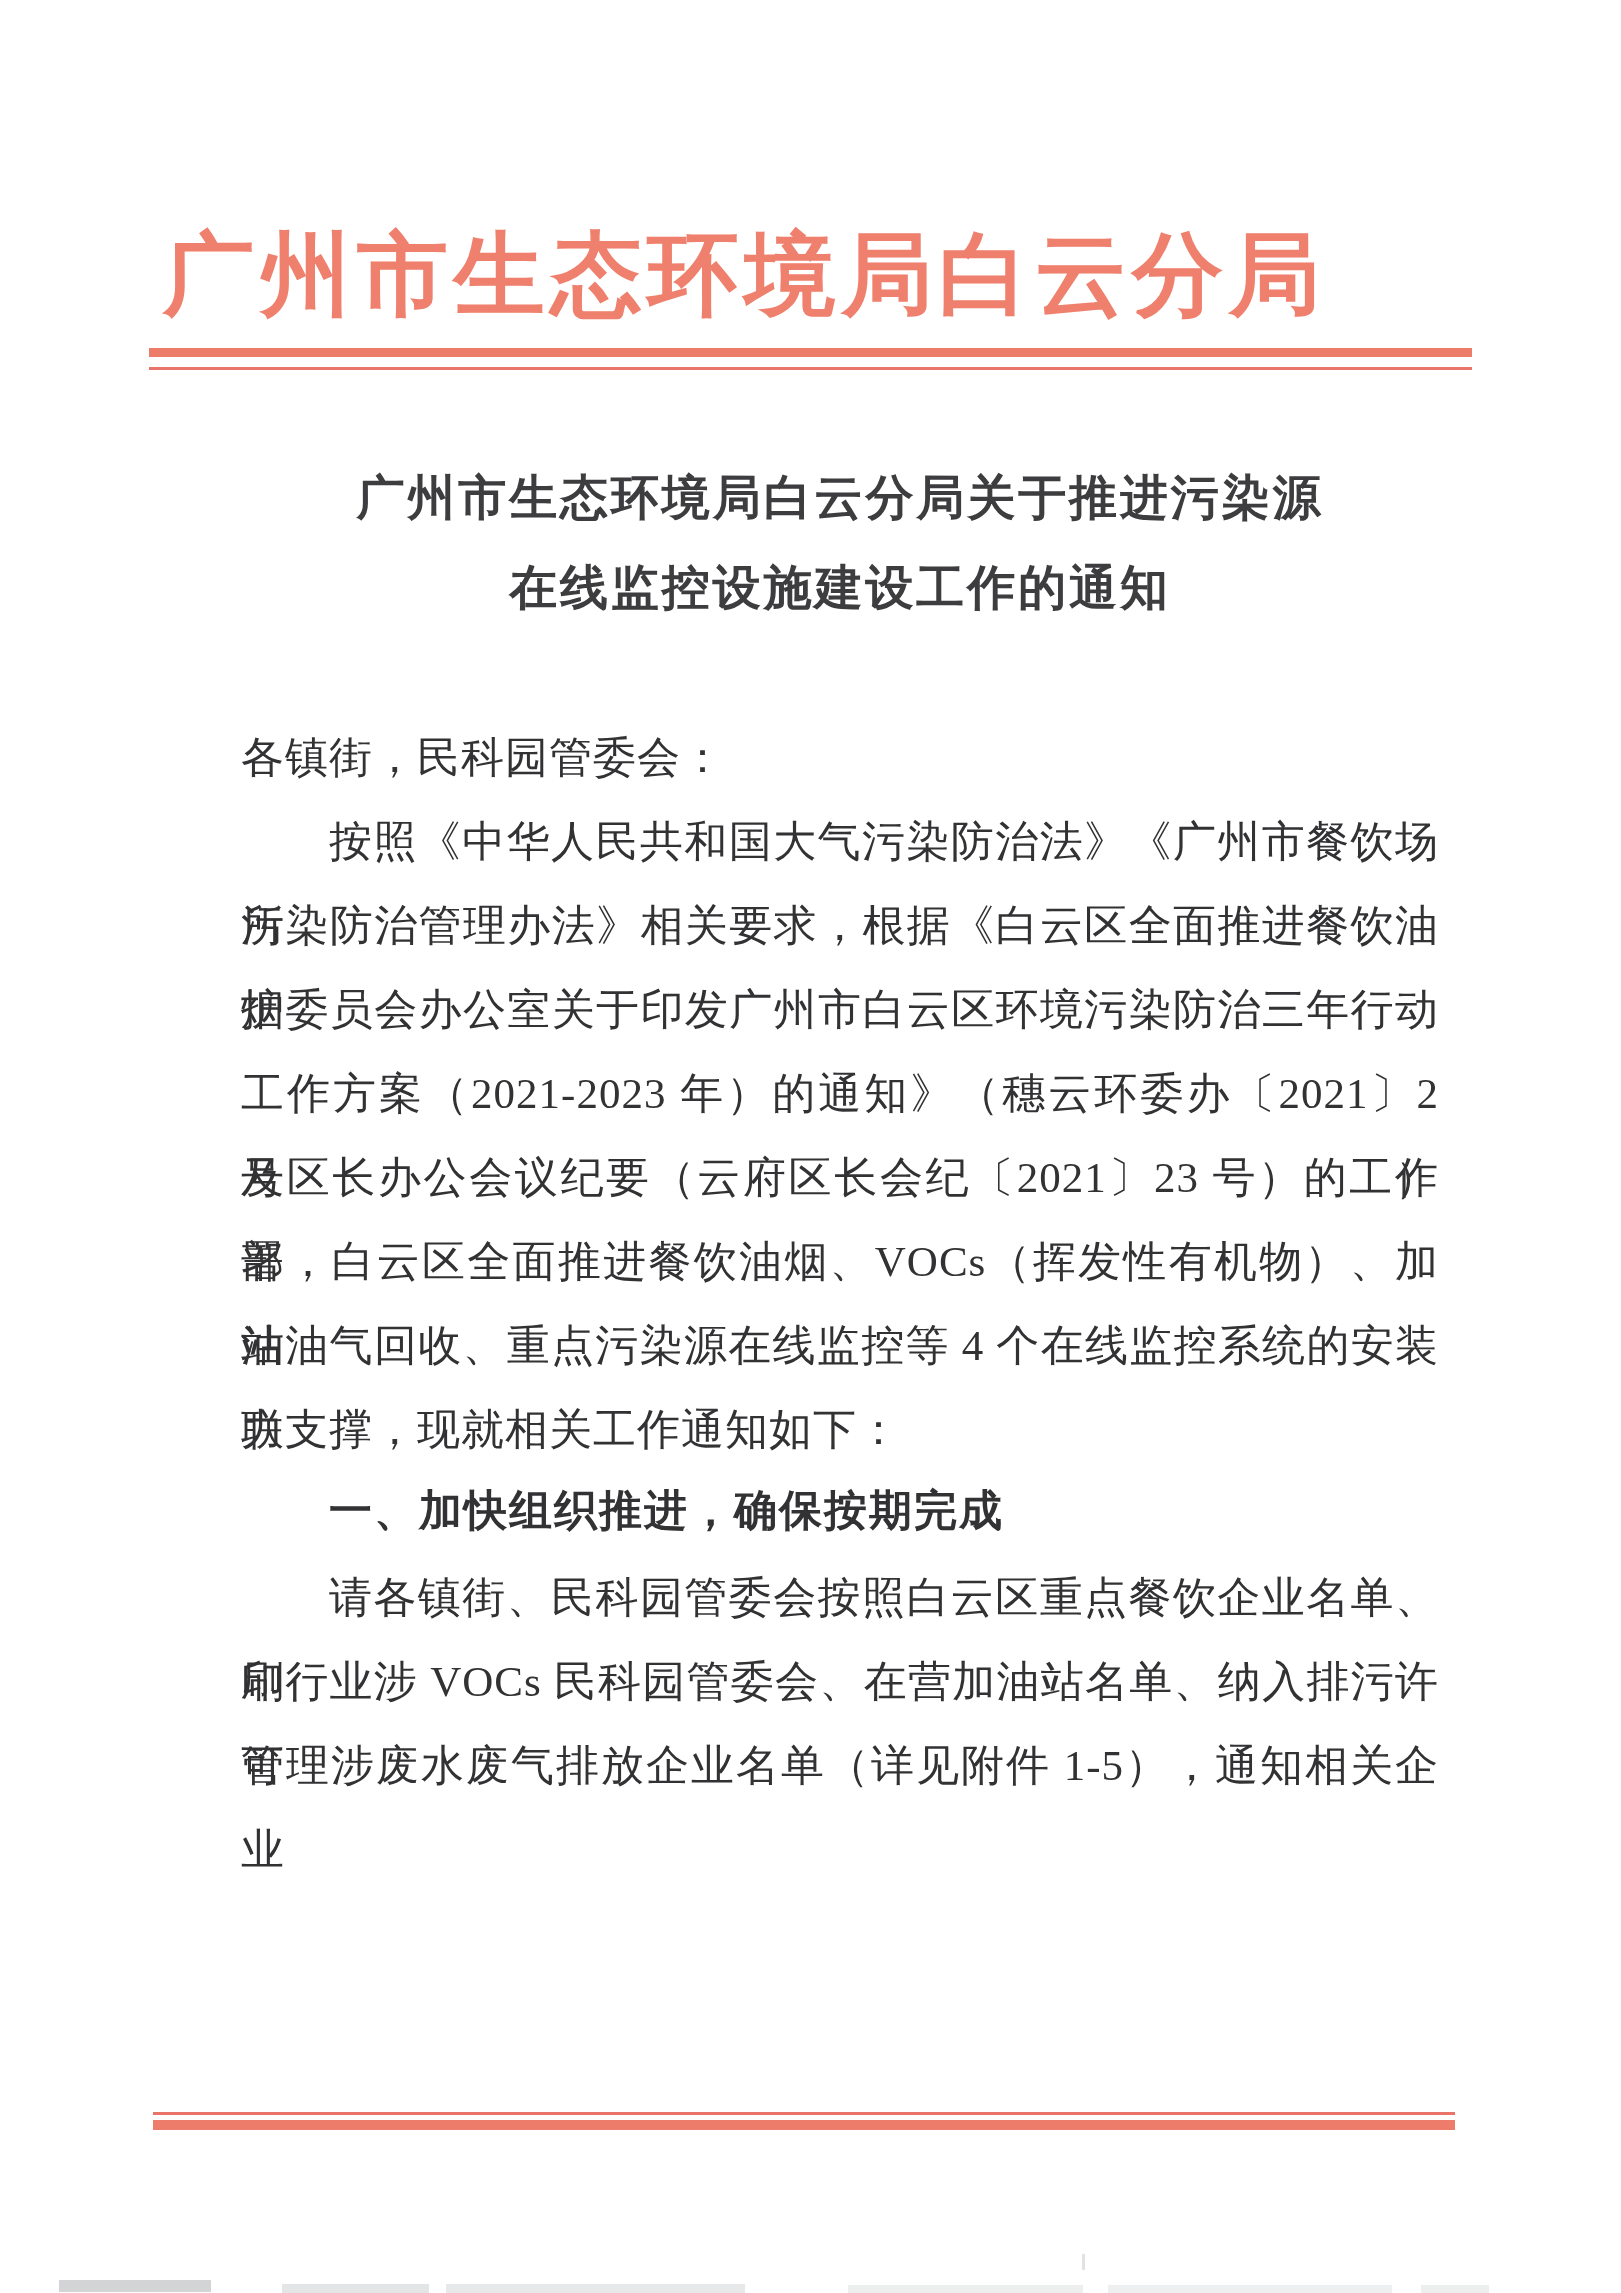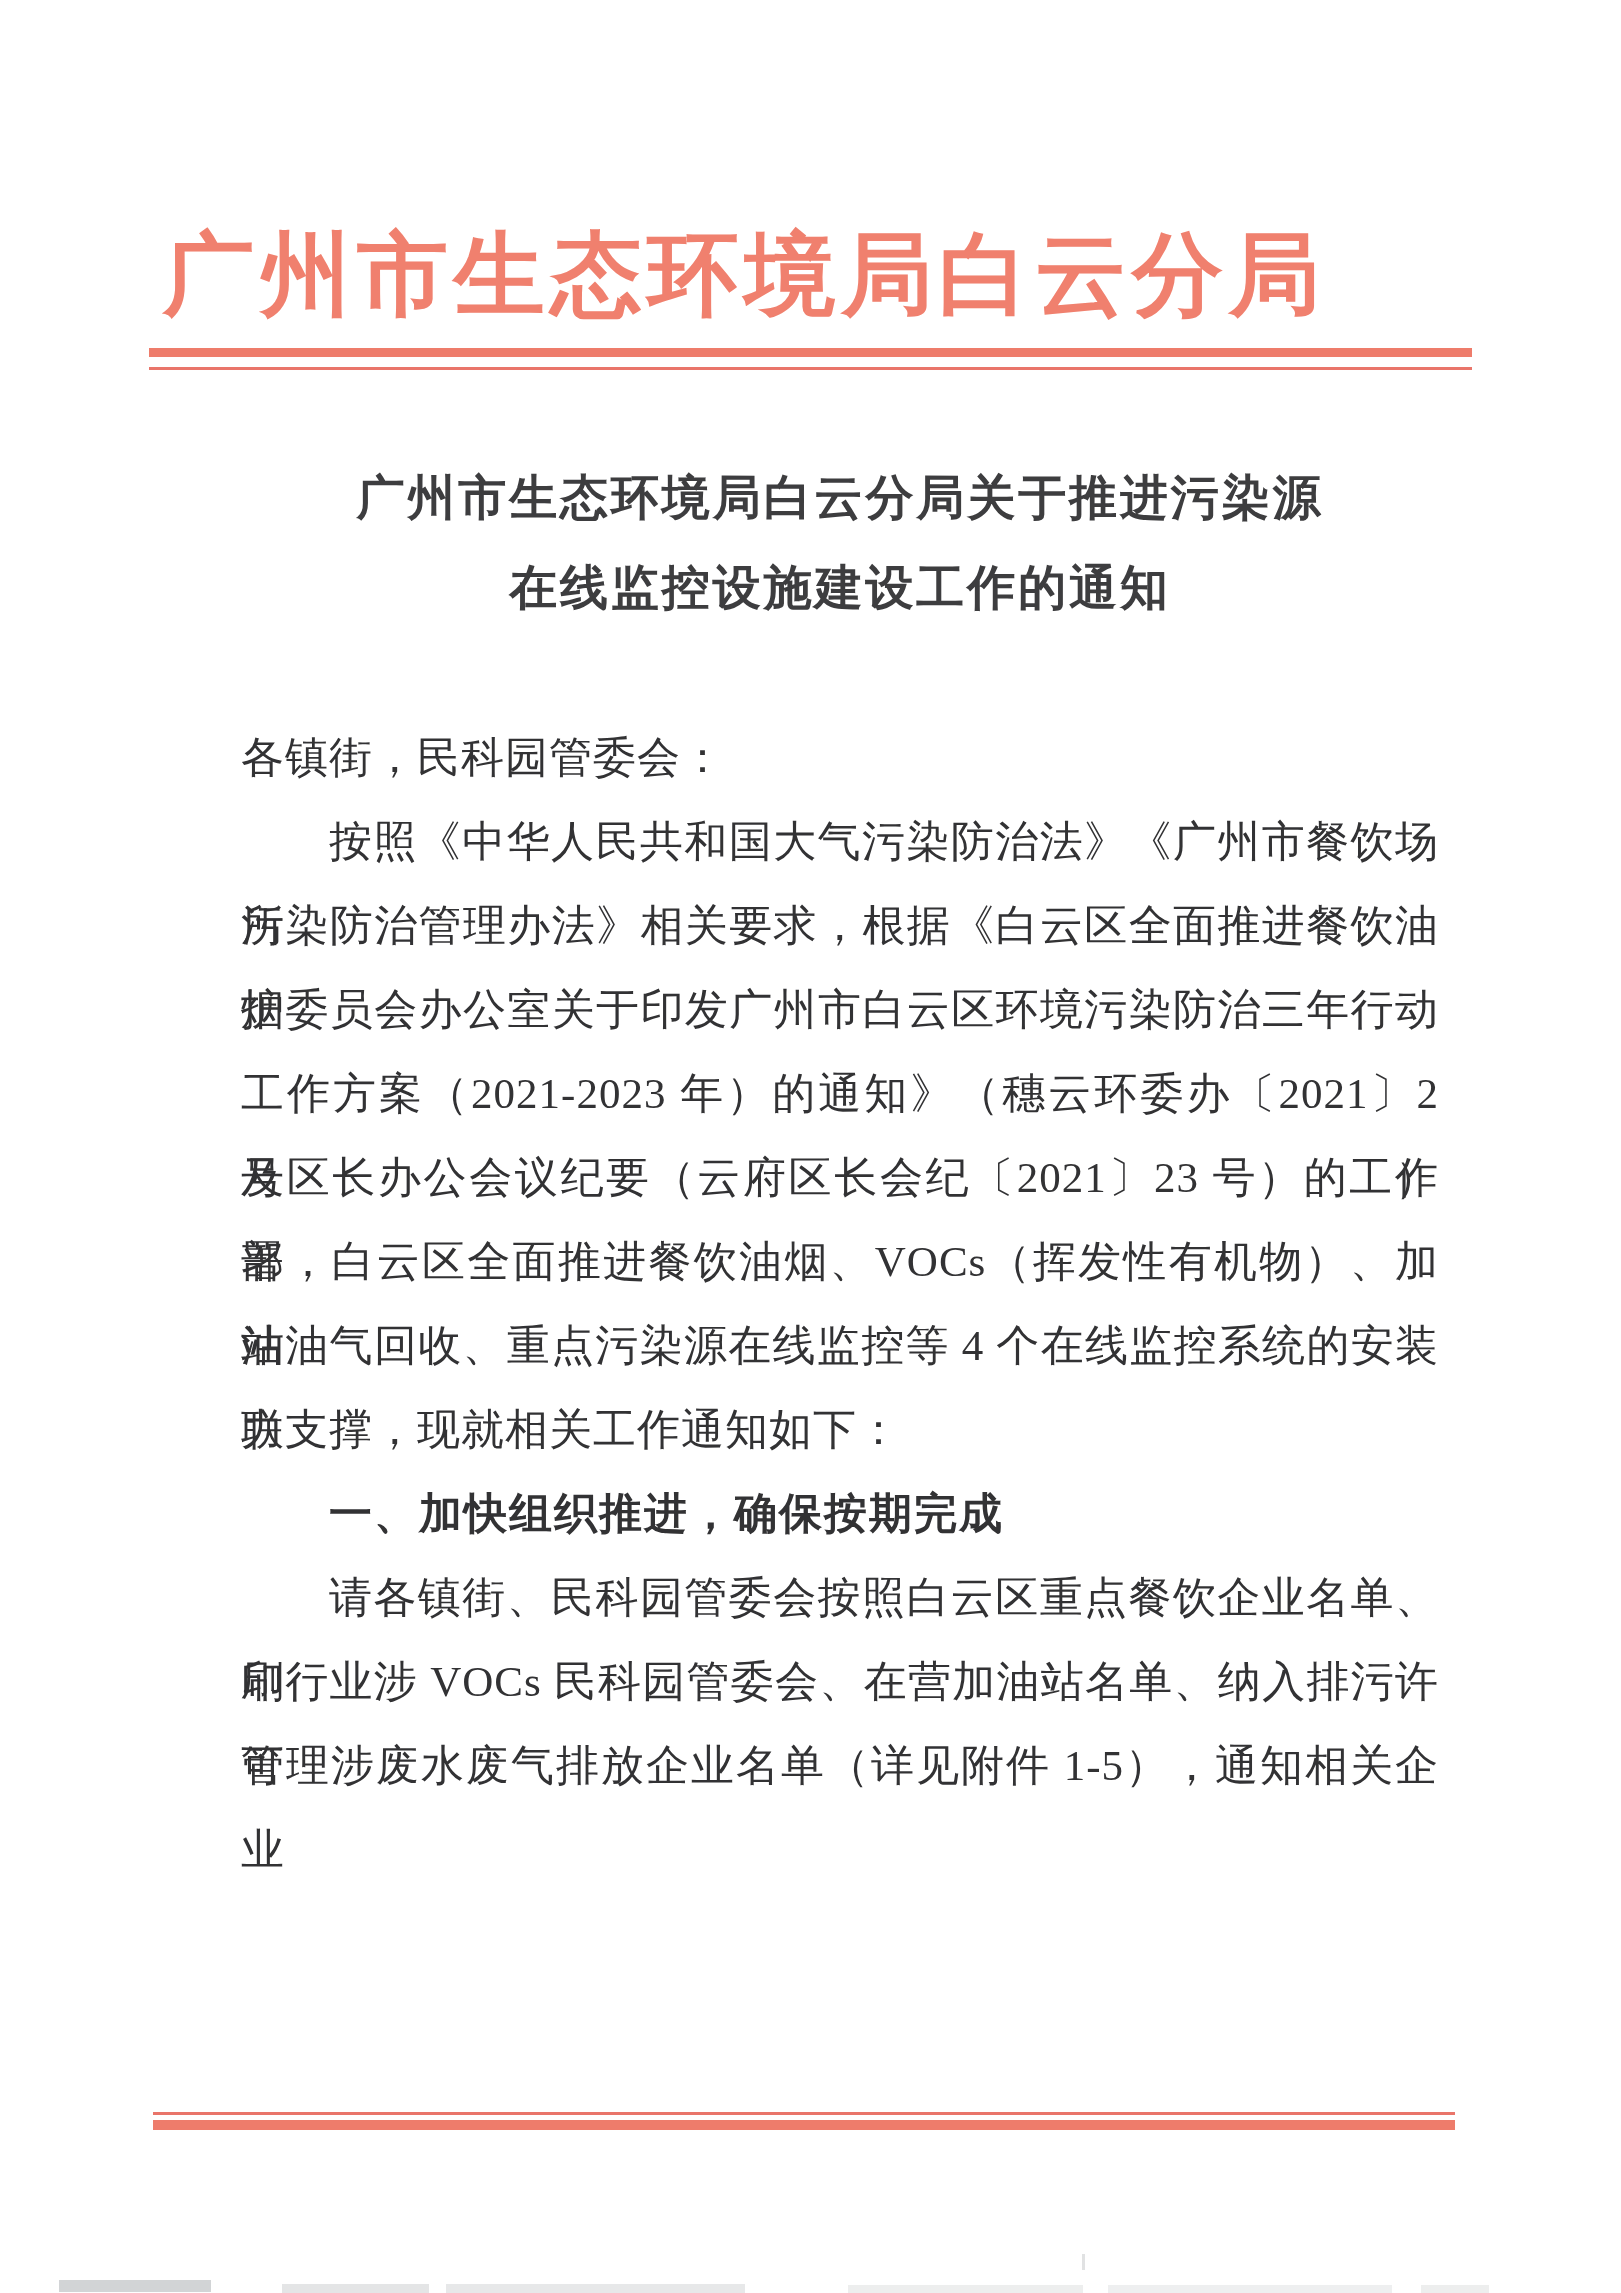--- a/index.html
+++ b/index.html
@@ -61,21 +61,21 @@
     white-space: nowrap;
   }
   .line { height: 84px; }
   .line.fill {
     white-space: normal;
     text-align: justify;
     text-align-last: justify;
   }
   .line.indent { text-indent: 88px; }
   .line.heading {
-    font-family: Liberation Serif, serif;
+    font-family: Liberation Mono, monospace;
     font-weight: bold;
     letter-spacing: 2px;
   }
 
   
   .artifact { position: absolute; }
   .frag { background: #c3c6c8; }
   .edge-line {
     position: absolute;
     left: 1613px;

